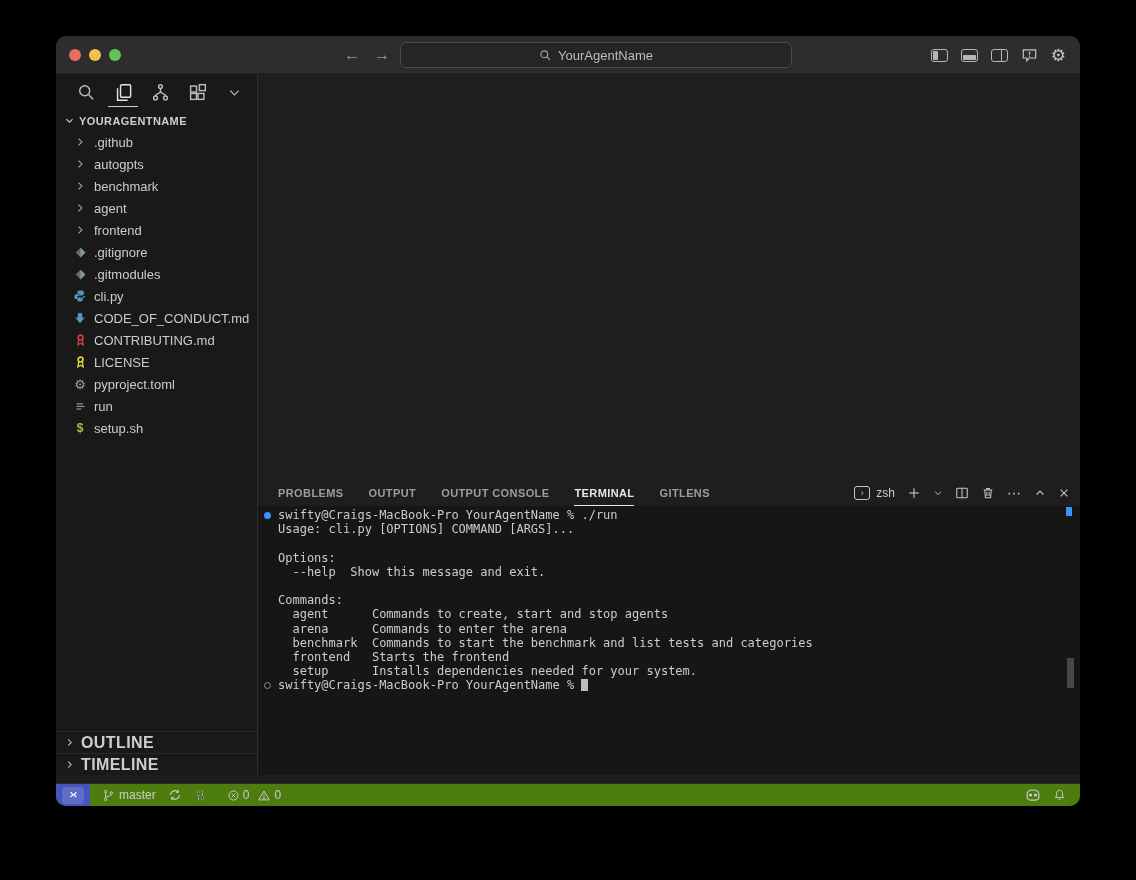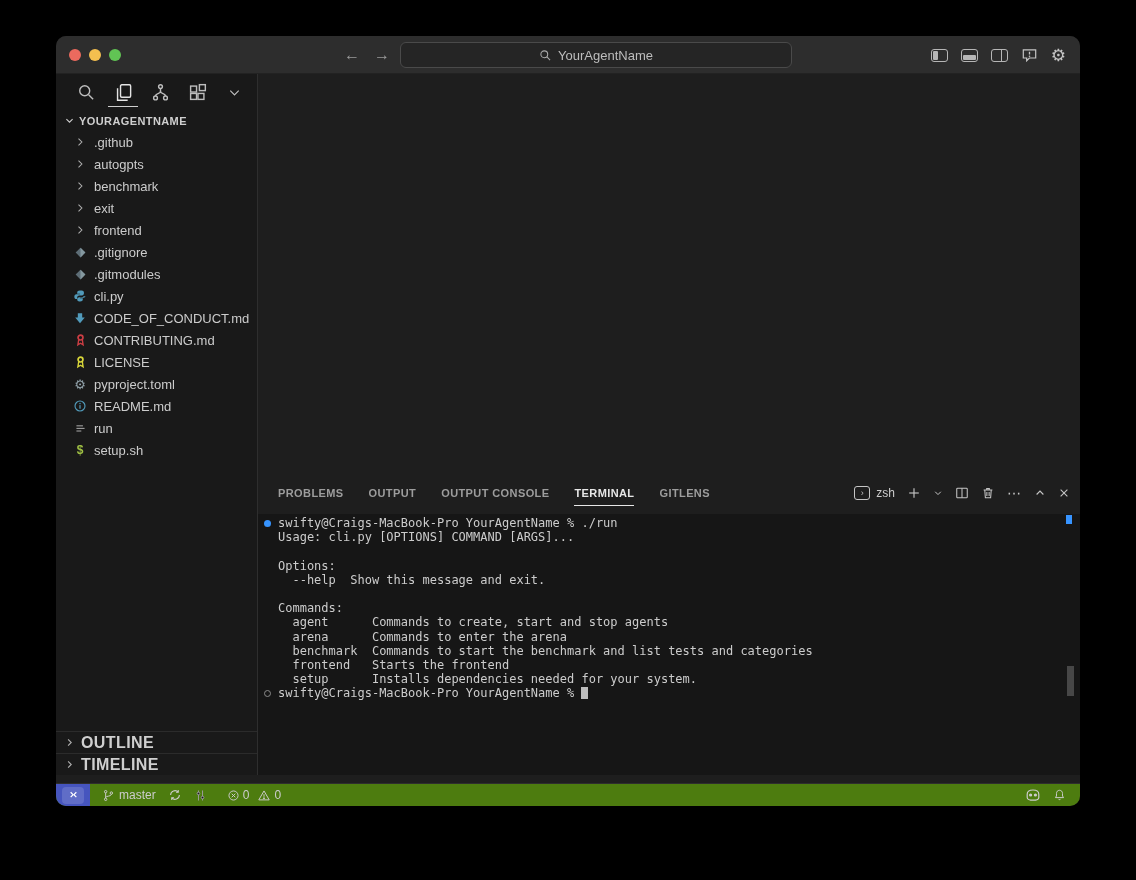--- a/index.html
+++ b/index.html
@@ -57,21 +57,21 @@
   .ptab { font-size:11px; font-weight:bold; letter-spacing:.4px; color:#9d9d9d; height:100%;
           display:flex; align-items:center; border-bottom:1px solid transparent; cursor:default; }
   .ptab.active { color:#e7e7e7; border-bottom-color:#e7e7e7; }
   .pactions { margin-left:auto; display:flex; align-items:center; gap:12px; color:#c5c5c5; }
   .zshgrp { display:flex; align-items:center; gap:6px; font-size:12px; color:#cccccc; }
   .termbadge { width:16px; height:14px; border:1px solid #c5c5c5; border-radius:3px; display:flex;
                align-items:center; justify-content:center; font-size:9px; color:#c5c5c5; }
   .dots { font-size:14px; letter-spacing:1px; line-height:1; }
 
   .terminal { flex:1 1 auto; background:#161616; position:relative; padding-top:2px;
-              font-family:"DejaVu Sans Mono", monospace; font-size:12px; color:#cccccc;margin-top:8px; }
+              font-family:"DejaVu Sans Mono", monospace; font-size:12px; color:#cccccc; }
   .t-line { height:14.2px; line-height:14.2px; padding-left:20px; white-space:pre; position:relative; }
   .t-dot { position:absolute; left:6px; top:3.5px; width:7px; height:7px; border-radius:50%; }
   .t-dot.filled { background:#3794ff; }
   .t-dot.hollow { border:1px solid #8a8a8a; }
   .cursor { display:inline-block; width:7px; height:12px; background:#bdbdbd; vertical-align:-2px; }
   .t-deco-square { position:absolute; top:1px; right:8px; width:6px; height:9px; background:#3794ff; }
   .t-scrollthumb { position:absolute; top:152px; right:6px; width:7px; height:30px; background:#474747; }
 
   
   .statusbar { height:23px; flex:0 0 23px; background:#4d7c0f; border-top:1px solid #2e2e2e;
@@ -195,21 +195,21 @@
               </svg>
             </span>
           <span>benchmark</span>
         </div>
         <div class="row">
           <span class="slot">
               <svg class="ic chev" width="12" height="12" viewBox="0 0 16 16">
                 <polyline points="6,3.5 10.5,8 6,12.5" fill="none" stroke="currentColor" stroke-width="1.4"></polyline>
               </svg>
             </span>
-          <span>exit</span>
+          <span>agent</span>
         </div>
         <div class="row">
           <span class="slot">
               <svg class="ic chev" width="12" height="12" viewBox="0 0 16 16">
                 <polyline points="6,3.5 10.5,8 6,12.5" fill="none" stroke="currentColor" stroke-width="1.4"></polyline>
               </svg>
             </span>
           <span>frontend</span>
         </div>
 
@@ -264,30 +264,20 @@
                 <path d="M5.8 7.4 4.8 14 8 12l3.2 2-1-6.6" fill="none" stroke="#d7d53a" stroke-width="1.7"></path>
               </svg>
             </span>
           <span>LICENSE</span>
         </div>
         <div class="row">
           <span class="slot">
               <span class="gear-glyph" style="font-size:13px;color:#90a0a8">⚙</span>
             </span>
           <span>pyproject.toml</span>
-        </div>
-        <div class="row">
-          <span class="slot">
-              <svg class="ic" width="14" height="14" viewBox="0 0 16 16">
-                <circle cx="8" cy="8" r="5.7" fill="none" stroke="#519aba" stroke-width="1.3"></circle>
-                <rect x="7.3" y="7" width="1.4" height="4.1" fill="#519aba"></rect>
-                <rect x="7.3" y="4.5" width="1.4" height="1.4" fill="#519aba"></rect>
-              </svg>
-            </span>
-          <span>README.md</span>
         </div>
         <div class="row">
           <span class="slot">
               <svg class="ic" width="13" height="13" viewBox="0 0 16 16" fill="#9a9a9a">
                 <rect x="3" y="4" width="8" height="1.4"></rect>
                 <rect x="3" y="7.2" width="10" height="1.4"></rect>
                 <rect x="3" y="10.4" width="6" height="1.4"></rect>
               </svg>
             </span>
           <span>run</span>

